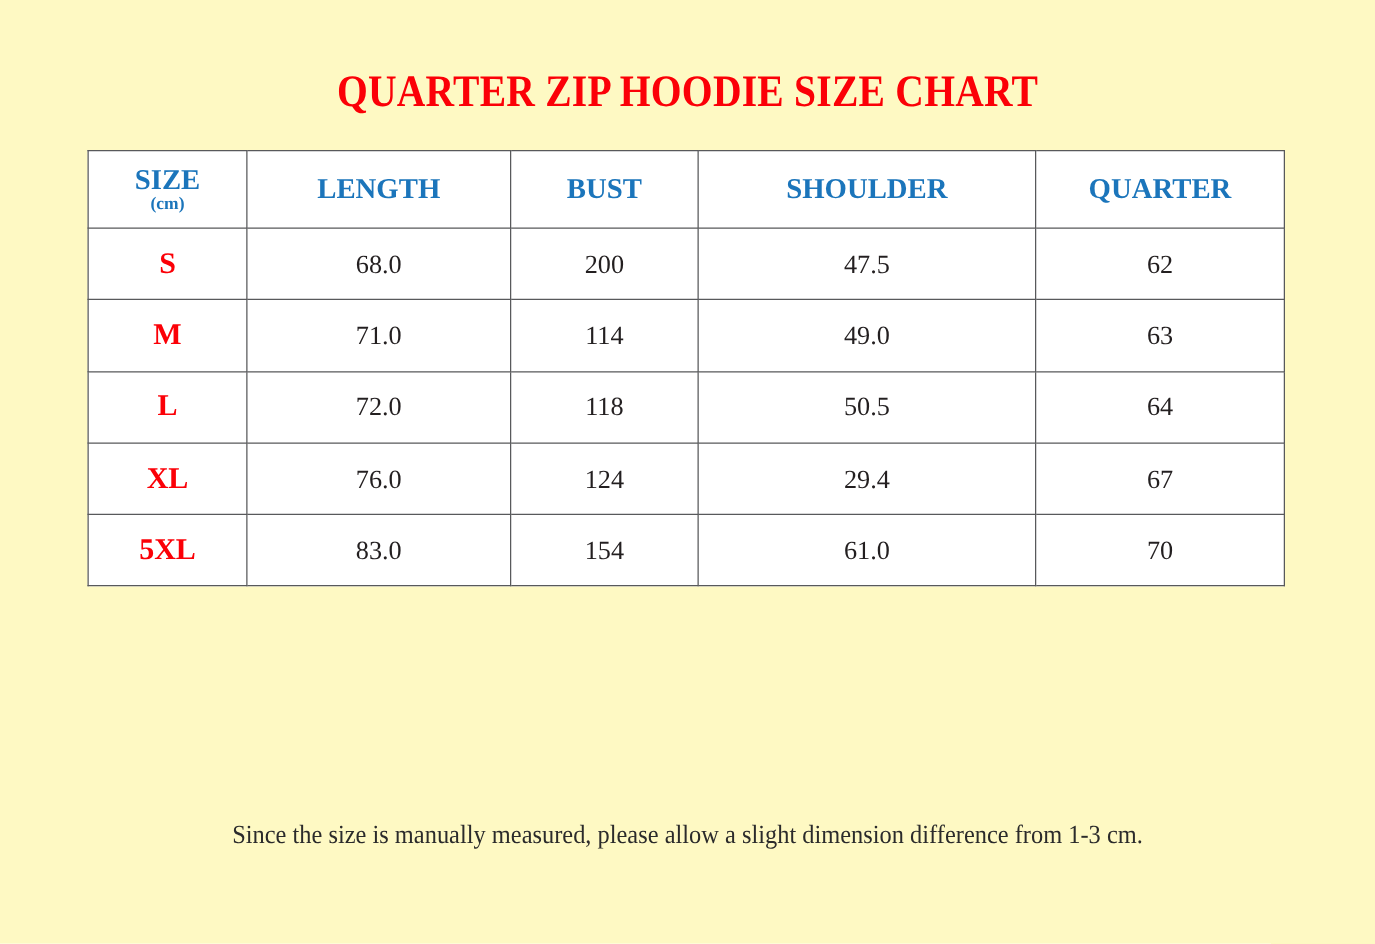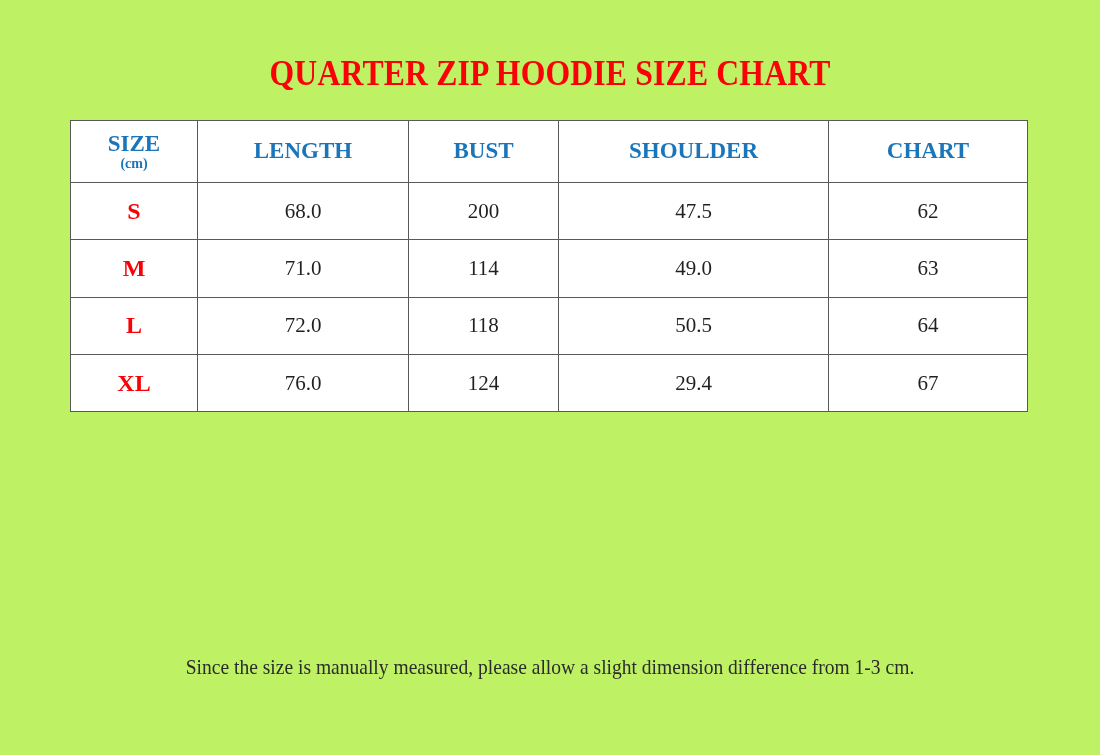--- a/index.html
+++ b/index.html
@@ -10,21 +10,21 @@
     width: 1100px;
     height: 755px;
     background: #ffffff;
     font-family: "Liberation Serif", "DejaVu Serif", serif;
     overflow: hidden;
   }
   .page {
     position: relative;
     width: 1100px;
     height: 755px;
-    background: #bef264;
+    background: #fef9c3;
   }
 
   
   .chart-title {
     position: absolute;
     left: 0;
     top: 52px;
     width: 1100px;
     text-align: center;
     color: #fb0007;
@@ -126,21 +126,21 @@
       <tr>
         <th>
           <span class="hdr-stack">
             <span class="hdr-main">SIZE</span>
             <span class="hdr-sub">(cm)</span>
           </span>
         </th>
         <th>LENGTH</th>
         <th>BUST</th>
         <th>SHOULDER</th>
-        <th>CHART</th>
+        <th>QUARTER</th>
       </tr>
     </thead>
     <tbody>
       <tr>
         <td class="size-cell">S</td>
         <td>68.0</td>
         <td>200</td>
         <td>47.5</td>
         <td>62</td>
       </tr>
@@ -158,18 +158,25 @@
         <td>50.5</td>
         <td>64</td>
       </tr>
       <tr>
         <td class="size-cell">XL</td>
         <td>76.0</td>
         <td>124</td>
         <td>29.4</td>
         <td>67</td>
       </tr>
+      <tr>
+        <td class="size-cell">5XL</td>
+        <td>83.0</td>
+        <td>154</td>
+        <td>61.0</td>
+        <td>70</td>
+      </tr>
     </tbody>
   </table>
 
   <div class="footer-note">Since the size is manually measured, please allow a slight dimension difference from 1-3 cm.</div>
 
 </div>
 
 </body></html>

